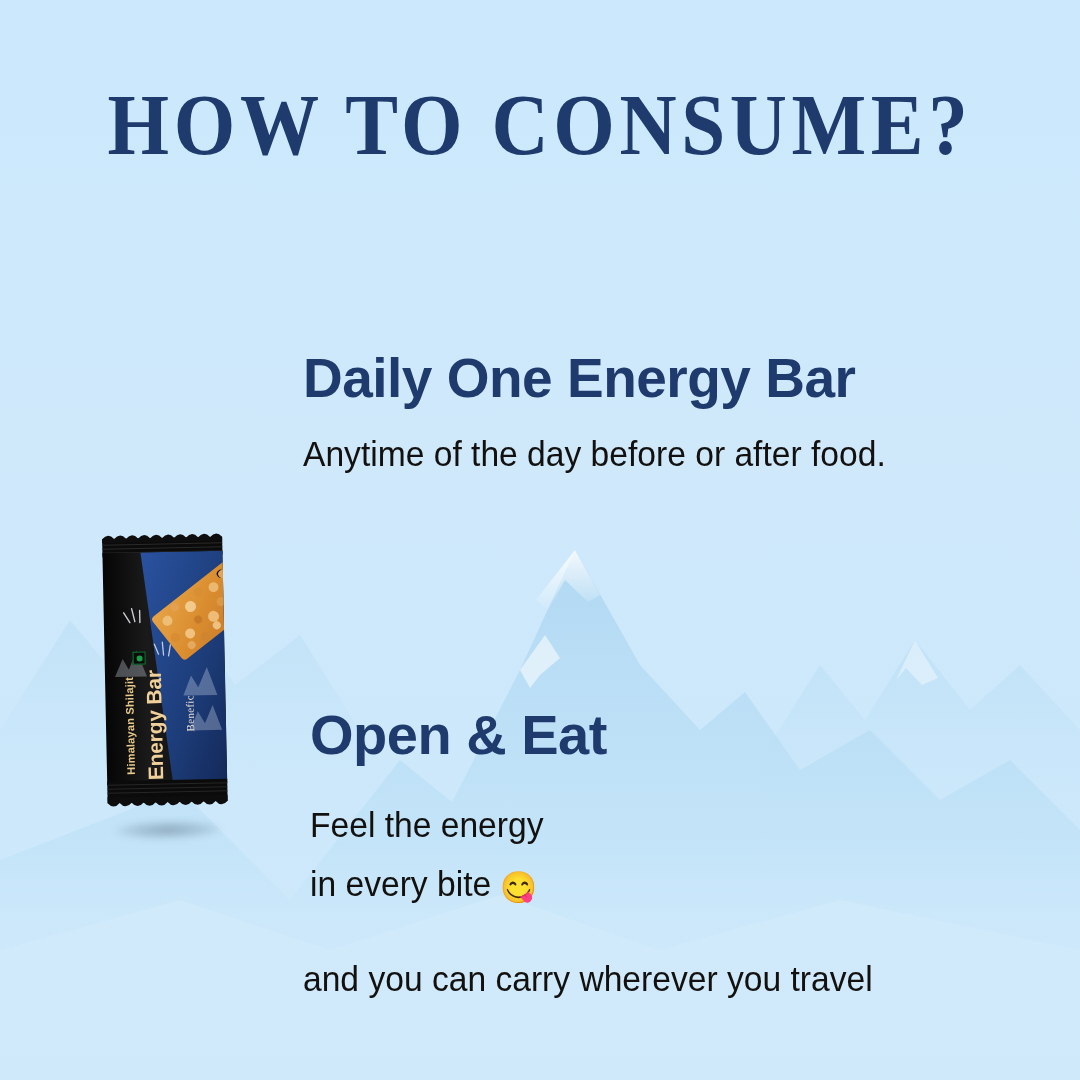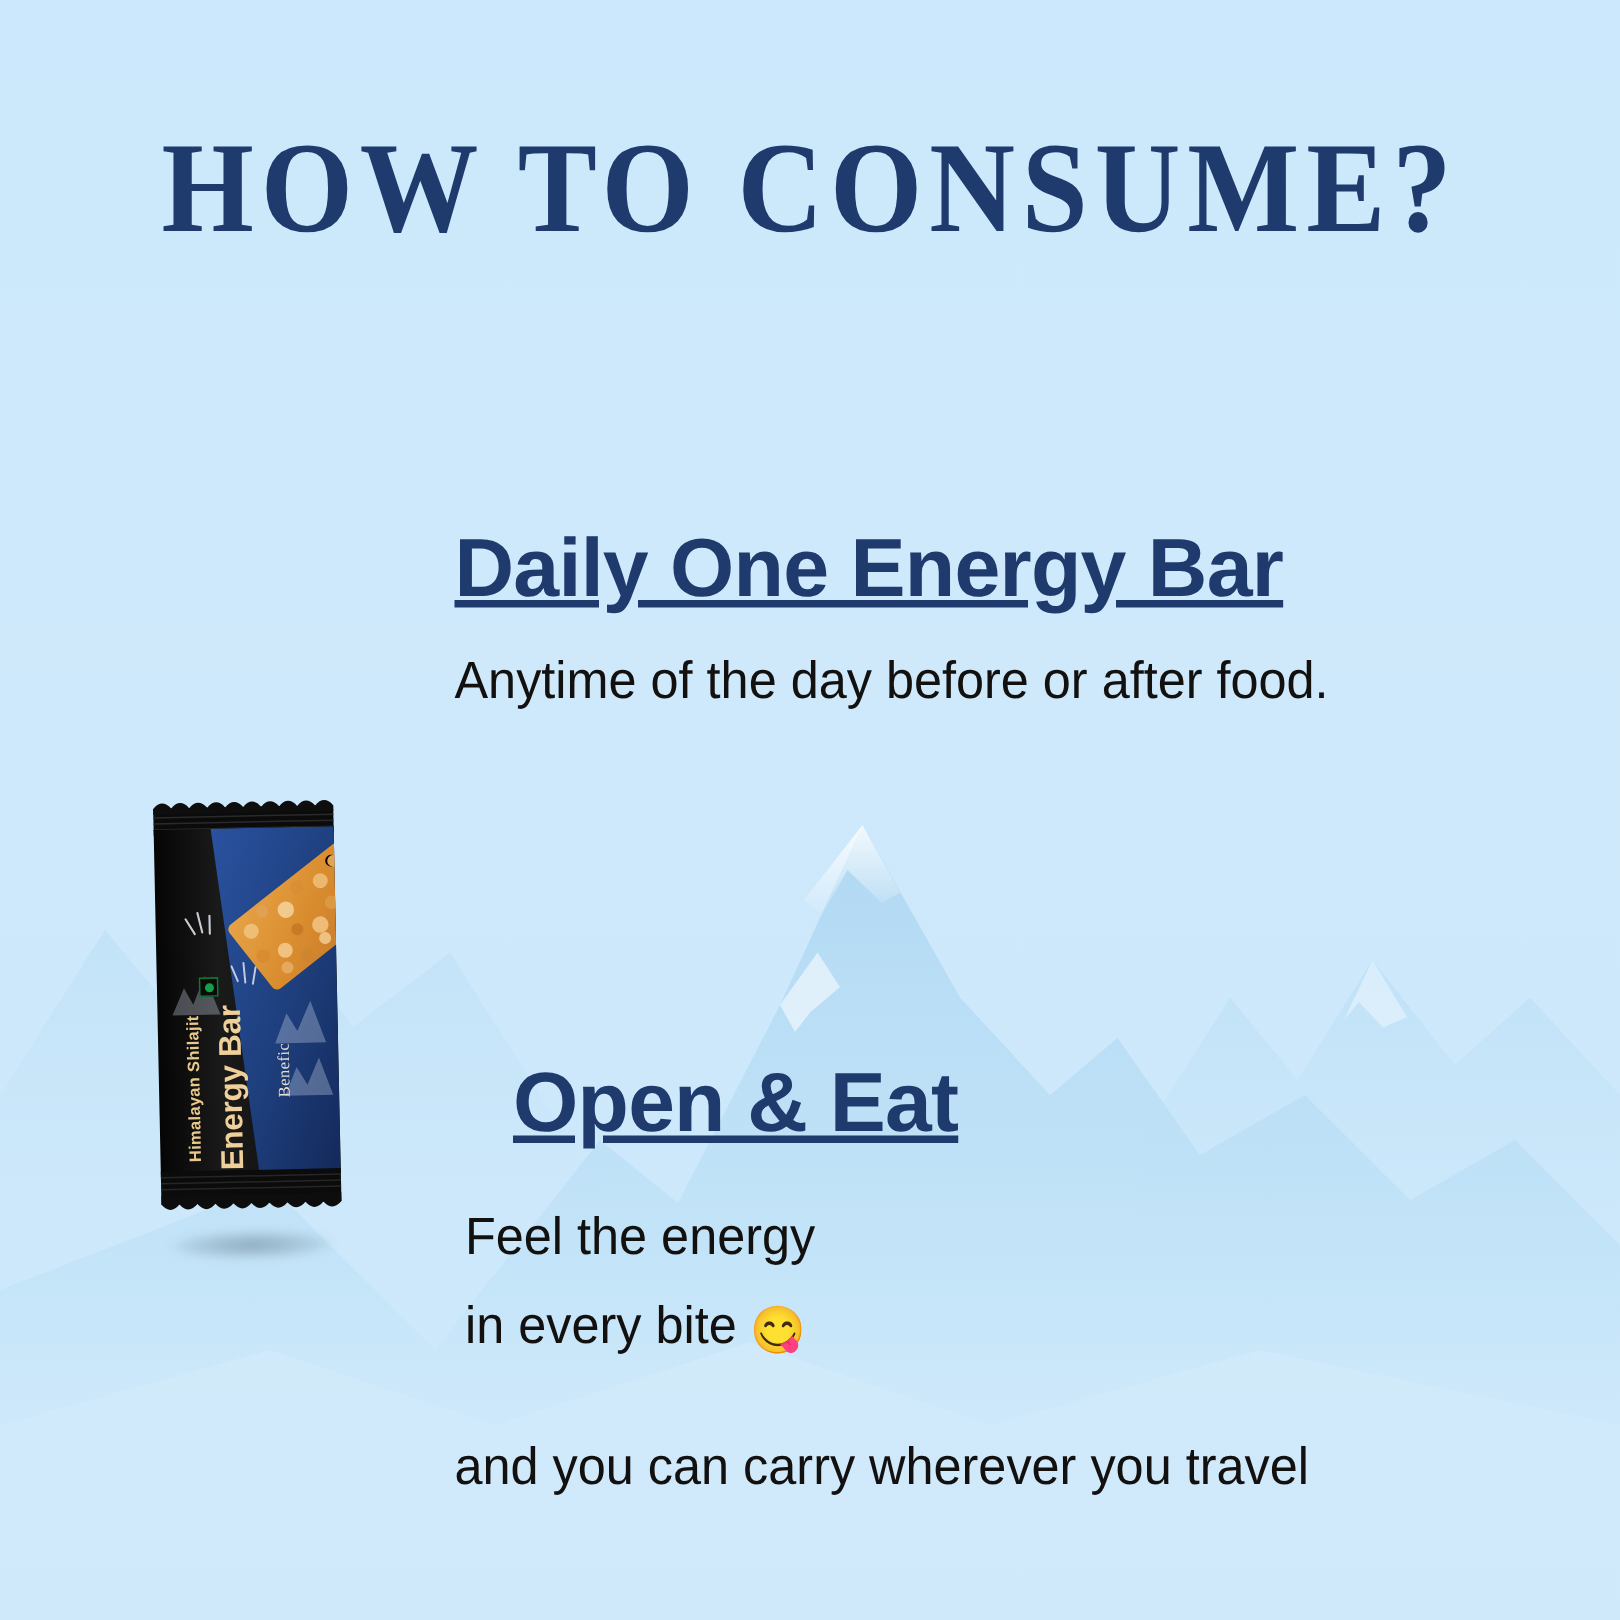--- a/index.html
+++ b/index.html
@@ -85,25 +85,23 @@
 
   .heading {
     font-family: "Liberation Sans", sans-serif;
     font-weight: 700;
     font-size: 55px;
     line-height: 1.05;
     color: #1f3b6e;
     letter-spacing: -0.5px;
     margin: 0;
     white-space: nowrap;
-    text-decoration: underline;
   }
   .heading-2 {
     font-size: 56px;
-    margin-left: 32px;
   }
 
   .body-line {
     font-family: "Liberation Sans", sans-serif;
     font-weight: 400;
     font-size: 35px;
     line-height: 1.28;
     color: #13110f;
     margin: 0;
     transform: scaleX(0.96);

